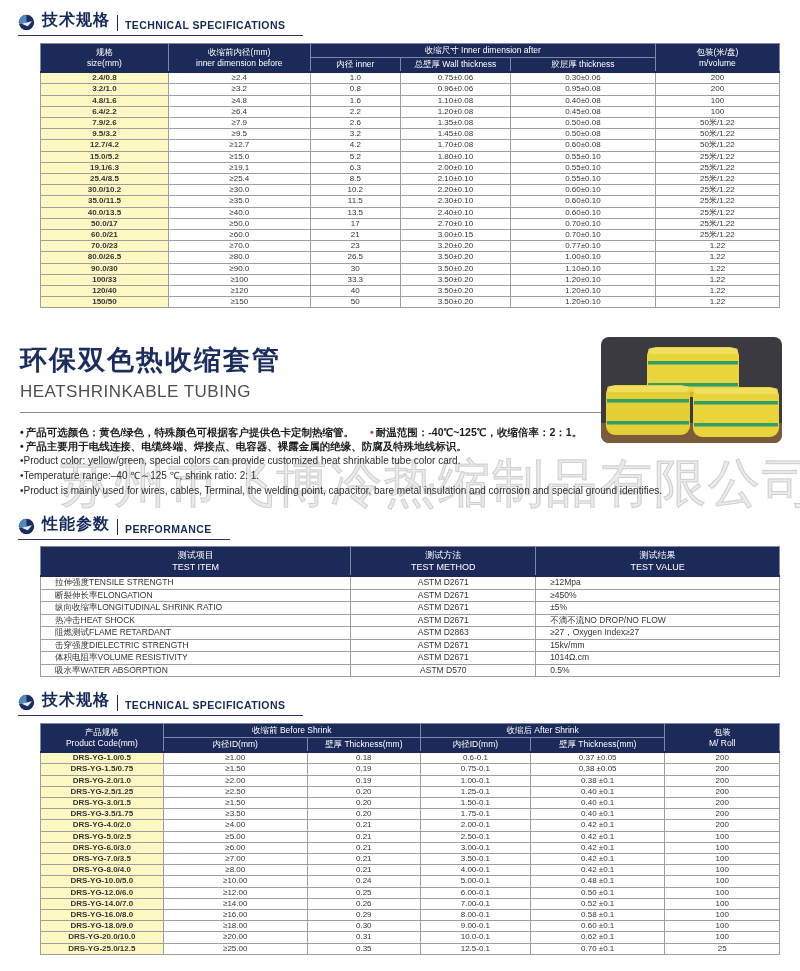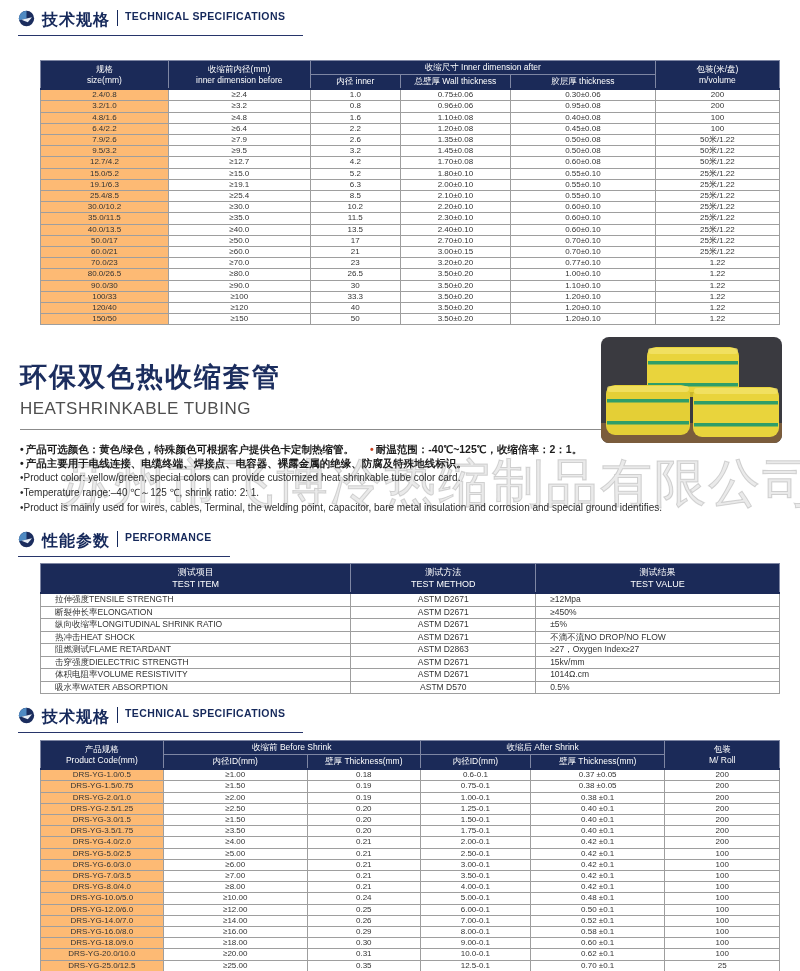--- a/index.html
+++ b/index.html
@@ -5,21 +5,21 @@
   * { margin:0; padding:0; box-sizing:border-box; }
   html,body { background:#fff; }
   body {
     width:800px; height:971px; position:relative; overflow:hidden;
     font-family:"Liberation Sans", sans-serif; color:#222;
   }
   .content { position:relative; z-index:1; }
 
   
   .sec-header {
-    display:inline-flex; align-items:flex-start; gap:7px;
+    display:inline-flex; align-items:flex-end; gap:7px;
     margin-left:18px; padding:0 18px 4px 0;
     border-bottom:1.5px solid #27356a;
   }
   .sec-header .ball { width:17px; height:17px; flex:0 0 auto; }
   .sec-header .zh { font-size:16px; font-weight:bold; color:#16295b; letter-spacing:1px; }
   .sec-header .bar { width:1px; height:16px; background:#16295b; }
   .sec-header .en { font-size:10.5px; font-weight:bold; color:#16295b; letter-spacing:.4px; }
 
   
   table { border-collapse:collapse; table-layout:fixed; width:740px; margin-left:40px; background:#fff; }
@@ -27,21 +27,21 @@
     background:#1b2a58; color:#fff; font-weight:normal;
     border:1px solid #7e86a3; white-space:pre-line;
   }
   td { border:1px solid #9e9e9e; text-align:center; color:#333; overflow:hidden; white-space:nowrap; }
   thead { border-bottom:2px solid #1b2a58; }
   table { border:1px solid #666; }
 
   
   .t-spec th { font-size:8.5px; line-height:1.3; padding:1px 0; }
   .t-spec td { font-size:8px; line-height:10.2px; height:11px; padding:0 2px; }
-  .t-spec tbody td:first-child { background:#fdba74; }
+  .t-spec tbody td:first-child { background:#fef9c3;font-weight:bold; }
 
   
   .t-perf th { font-size:9px; line-height:1.35; padding:2px 0; }
   .t-perf td { font-size:8.5px; line-height:11.5px; height:12.5px; padding:0 2px; }
   .t-perf td:first-child { text-align:left; padding-left:14px; }
   .t-perf td:last-child { text-align:left; padding-left:14px; }
 
   
   .product { margin:34px 0 0 20px; width:560px; }
   .product .title-zh { font-size:27px; font-weight:bold; color:#1b2d5e; letter-spacing:2px; }
@@ -59,21 +59,21 @@
            border-radius:8px; overflow:hidden; z-index:1; }
 
   
   .watermark {
     position:absolute; left:46px; top:449px; width:770px; z-index:0;
     font-size:52px; font-weight:normal; letter-spacing:2px; white-space:nowrap;
     color:rgba(125,125,125,0.16); -webkit-text-stroke:1px rgba(125,125,125,0.30);
     pointer-events:none; user-select:none;text-align:right;
   }
 
-  .mt-table1 { margin-top:24px; }
+  .mt-table1 { margin-top:7px; }
   .sec2 { margin-top:16px; }
   .mt-perf { margin-top:6px; }
   .sec3 { margin-top:13px; }
   .mt-table2 { margin-top:7px; }
 </style>
 </head>
 <body>
 
 <div class="watermark">苏州市飞博冷热缩制品有限公司</div>
 

